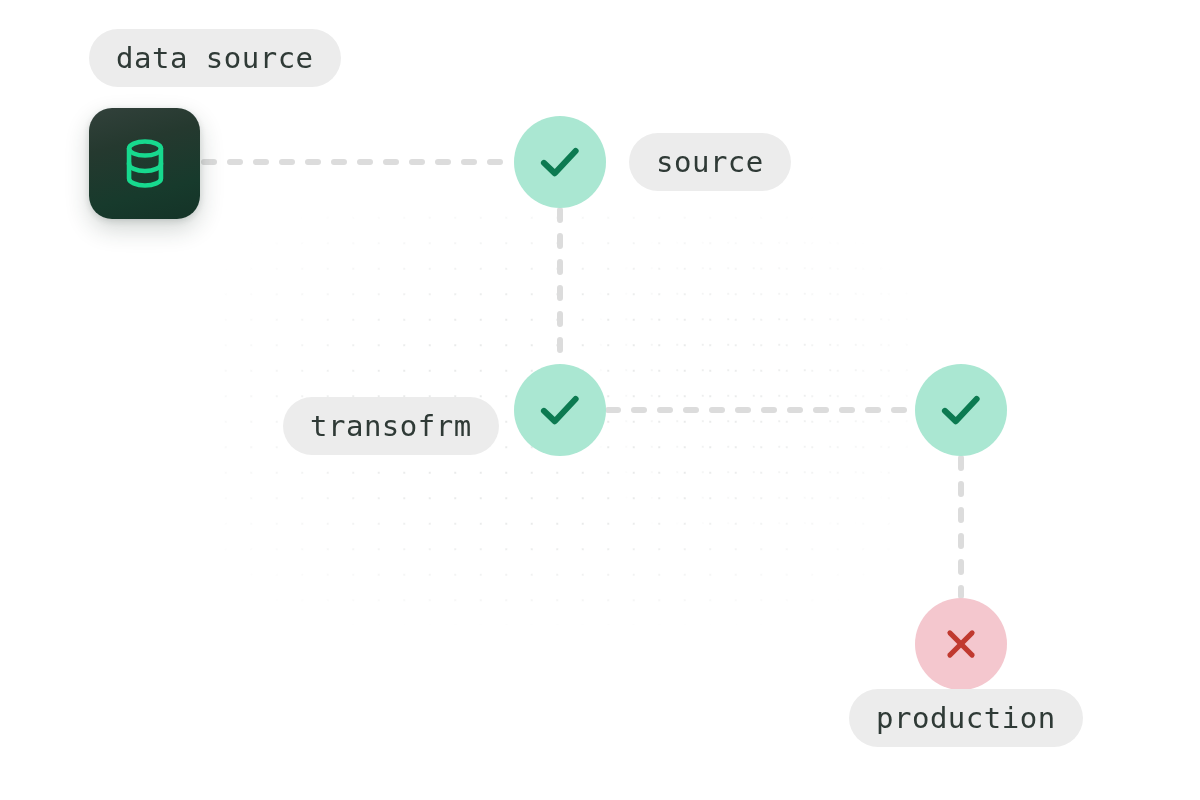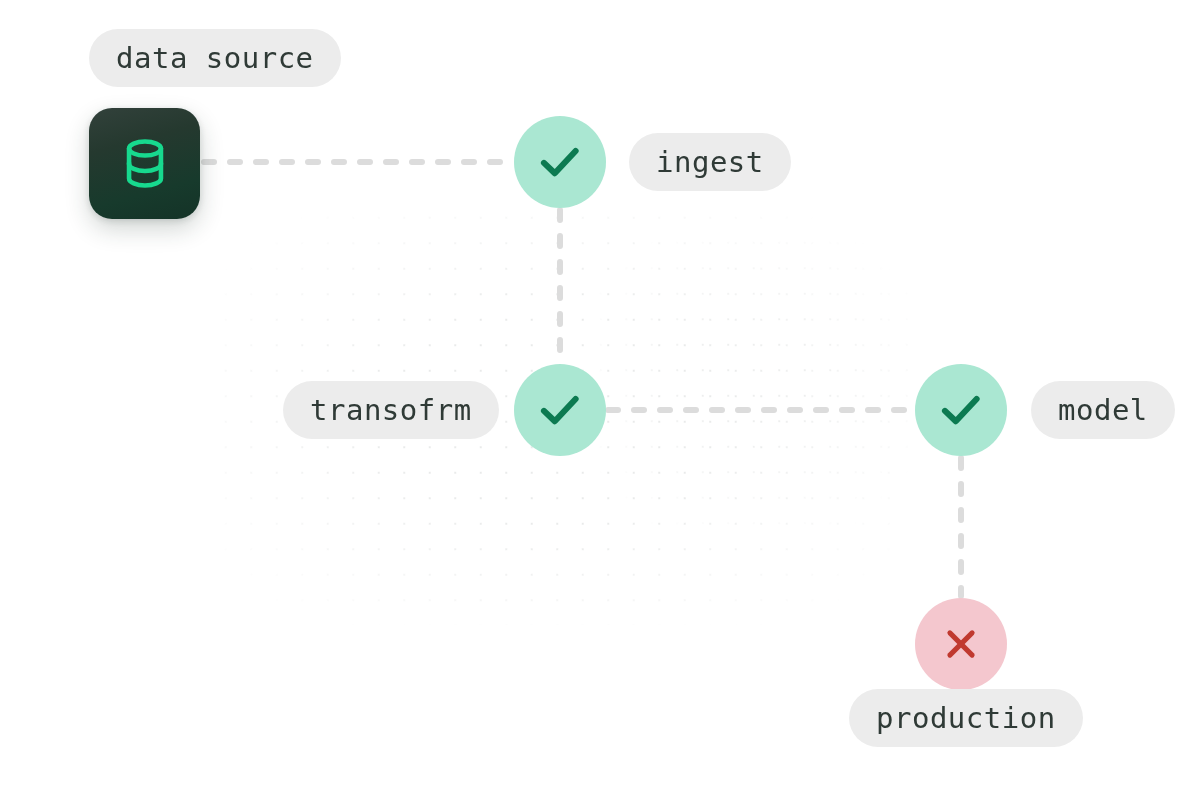--- a/index.html
+++ b/index.html
@@ -128,35 +128,34 @@
       <path d="M5.4 5.6 v6.4 c0 1.6 3 2.9 6.6 2.9 s6.6 -1.3 6.6 -2.9 V5.6"></path>
       <path d="M5.4 11.6 v6.4 c0 1.6 3 2.9 6.6 2.9 s6.6 -1.3 6.6 -2.9 v-6.4"></path>
     </svg>
   </div>
 
   <div class="node ok" style="left:486px; top:116px;">
     <svg width="52" height="52" viewBox="0 0 24 24" fill="none" stroke="#0c7a51" stroke-width="2.8" stroke-linecap="round" stroke-linejoin="round">
       <path d="M4.6 12.4 L9.6 17.2 L19.2 6.9"></path>
     </svg>
   </div>
-  <div class="pill" style="left:601px; top:133px;">ingest</div>
+  <div class="pill" style="left:601px; top:133px;">source</div>
 
-  <div class="pill" style="left:255px; top:381px;">transofrm</div>
+  <div class="pill" style="left:255px; top:397px;">transofrm</div>
   <div class="node ok" style="left:486px; top:364px;">
     <svg width="52" height="52" viewBox="0 0 24 24" fill="none" stroke="#0c7a51" stroke-width="2.8" stroke-linecap="round" stroke-linejoin="round">
       <path d="M4.6 12.4 L9.6 17.2 L19.2 6.9"></path>
     </svg>
   </div>
 
   <div class="node ok" style="left:887px; top:364px;">
     <svg width="52" height="52" viewBox="0 0 24 24" fill="none" stroke="#0c7a51" stroke-width="2.8" stroke-linecap="round" stroke-linejoin="round">
       <path d="M4.6 12.4 L9.6 17.2 L19.2 6.9"></path>
     </svg>
   </div>
-  <div class="pill" style="left:1003px; top:381px;">model</div>
 
   <div class="node fail" style="left:887px; top:598px;">
     <svg width="46" height="46" viewBox="0 0 24 24" fill="none" stroke="#c0392f" stroke-width="2.6" stroke-linecap="round" stroke-linejoin="round">
       <path d="M6.2 6.2 L17.8 17.8"></path>
       <path d="M17.8 6.2 L6.2 17.8"></path>
     </svg>
   </div>
   <div class="pill" style="left:821px; top:689px;">production</div>
 
 </div>

